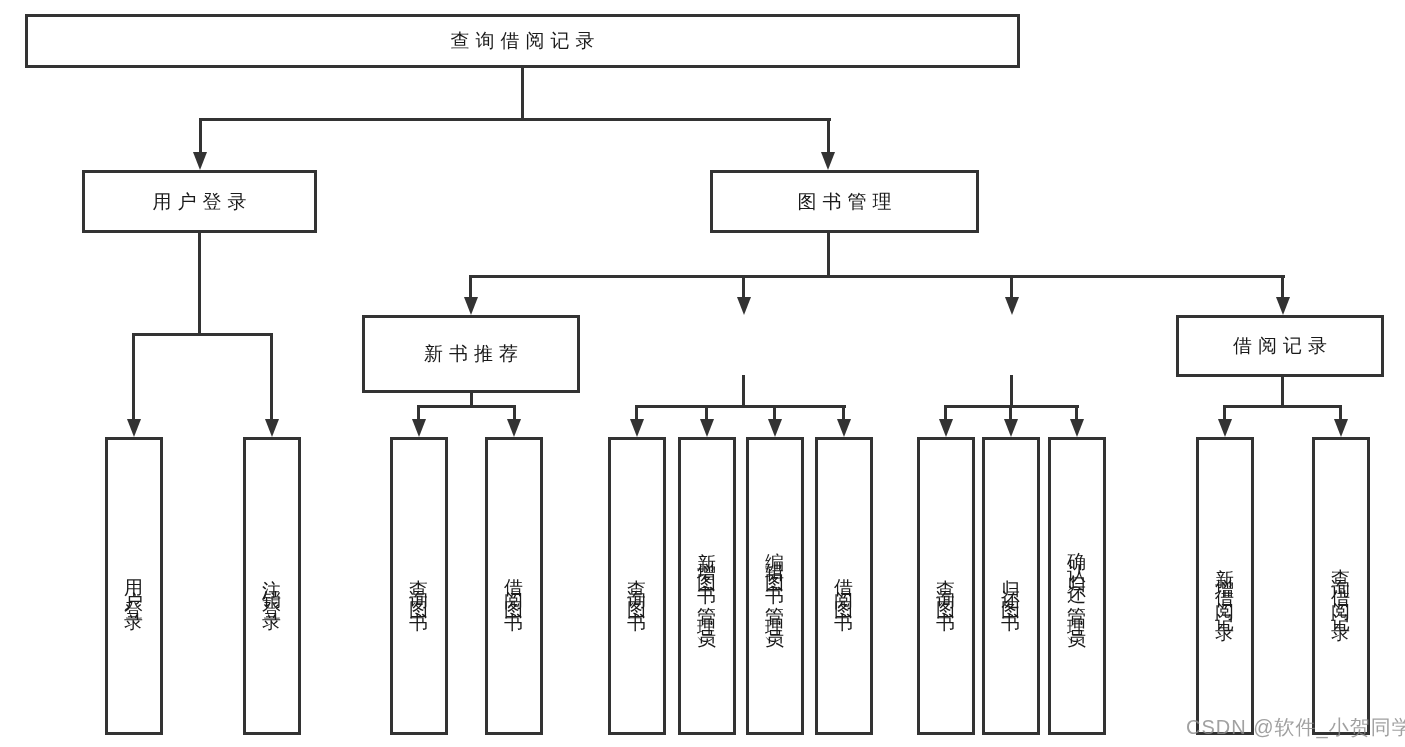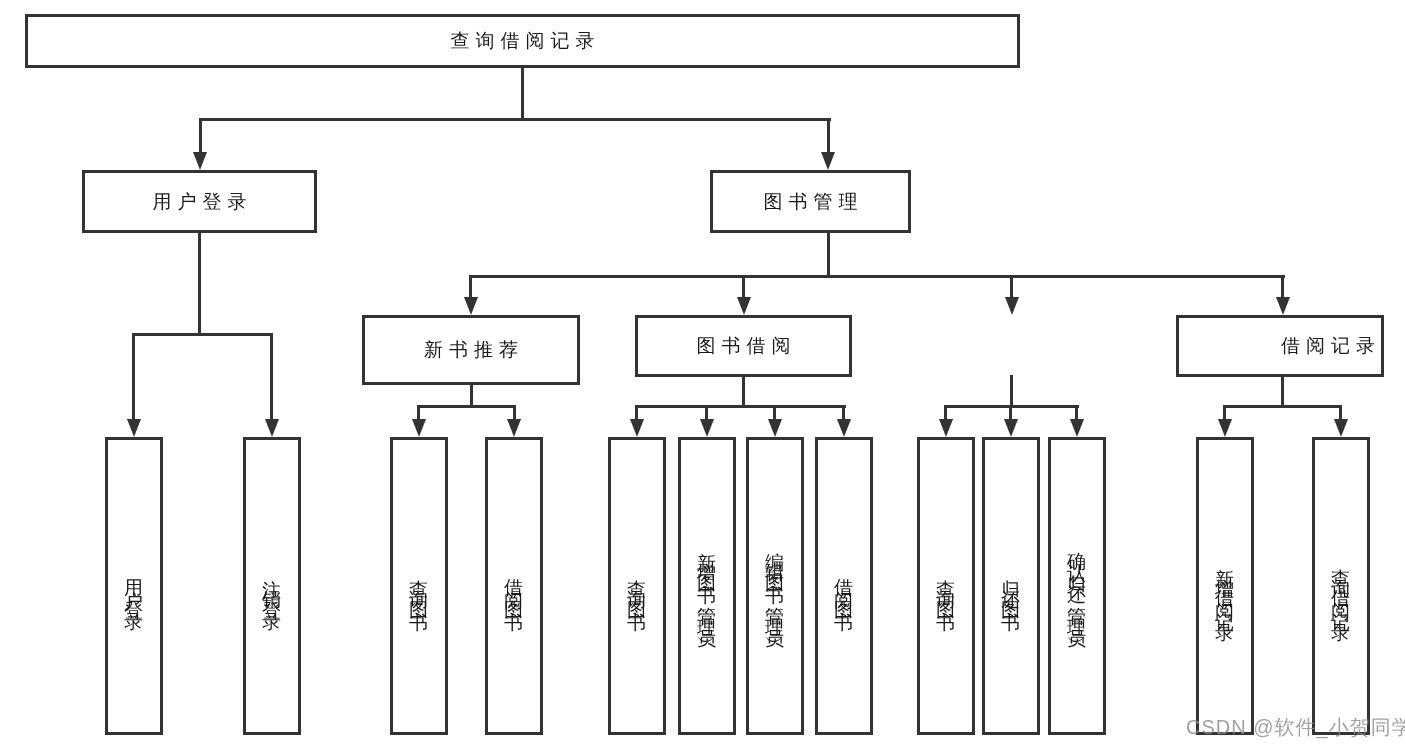--- a/index.html
+++ b/index.html
@@ -78,21 +78,21 @@
   <div class="vl" style="left:521px;top:66px;width:3px;height:55px;"></div>
   <div class="hl" style="left:199px;top:118px;width:632px;height:3px;"></div>
   <div class="vl" style="left:199px;top:118px;width:3px;height:37px;"></div>
   <div class="ar" style="left:193px;top:152px;"></div>
   <div class="vl" style="left:827px;top:118px;width:3px;height:37px;"></div>
   <div class="ar" style="left:821px;top:152px;"></div>
 
   <div class="box" style="left:82px;top:170px;width:235px;height:63px;">
     <span>用户登录</span>
   </div>
-  <div class="box" style="left:710px;top:170px;width:201px;height:63px;">
+  <div class="box" style="left:710px;top:170px;width:269px;height:63px;">
     <span>图书管理</span>
   </div>
 
   <div class="vl" style="left:198px;top:231px;width:3px;height:105px;"></div>
   <div class="hl" style="left:132px;top:333px;width:141px;height:3px;"></div>
   <div class="vl" style="left:132px;top:333px;width:3px;height:88px;"></div>
   <div class="ar" style="left:127px;top:419px;"></div>
   <div class="vl" style="left:270px;top:333px;width:3px;height:88px;"></div>
   <div class="ar" style="left:265px;top:419px;"></div>
 
@@ -100,27 +100,24 @@
   <div class="hl" style="left:470px;top:275px;width:815px;height:3px;"></div>
   <div class="vl" style="left:469px;top:275px;width:3px;height:26px;"></div>
   <div class="ar" style="left:464px;top:297px;"></div>
   <div class="vl" style="left:742px;top:275px;width:3px;height:26px;"></div>
   <div class="ar" style="left:737px;top:297px;"></div>
   <div class="vl" style="left:1010px;top:275px;width:3px;height:26px;"></div>
   <div class="ar" style="left:1005px;top:297px;"></div>
   <div class="vl" style="left:1281px;top:275px;width:3px;height:26px;"></div>
   <div class="ar" style="left:1276px;top:297px;"></div>
 
-  <div class="box" style="left:362px;top:315px;width:218px;height:70px;">
+  <div class="box" style="left:362px;top:315px;width:218px;height:78px;">
     <span>新书推荐</span>
   </div>
-  <div class="box" style="left:635px;top:315px;width:217px;height:62px;">
-    <span>图书借阅</span>
-  </div>
-  <div class="box" style="left:1176px;top:315px;width:208px;height:62px;justify-content:flex-end;">
+  <div class="box" style="left:1176px;top:315px;width:208px;height:62px;">
     <span>借阅记录</span>
   </div>
 
   <div class="vl" style="left:470px;top:375px;width:3px;height:32px;"></div>
   <div class="hl" style="left:417px;top:405px;width:99px;height:3px;"></div>
   <div class="vl" style="left:417px;top:405px;width:3px;height:16px;"></div>
   <div class="ar" style="left:412px;top:419px;"></div>
   <div class="vl" style="left:513px;top:405px;width:3px;height:16px;"></div>
   <div class="ar" style="left:507px;top:419px;"></div>
 

